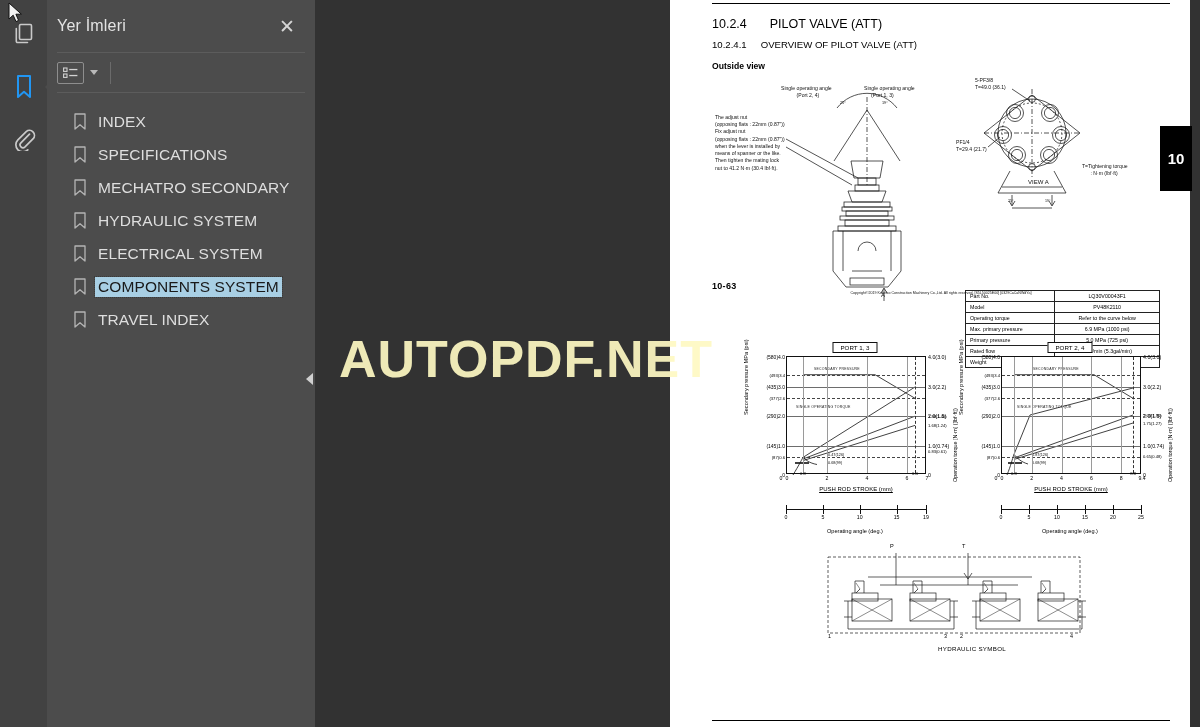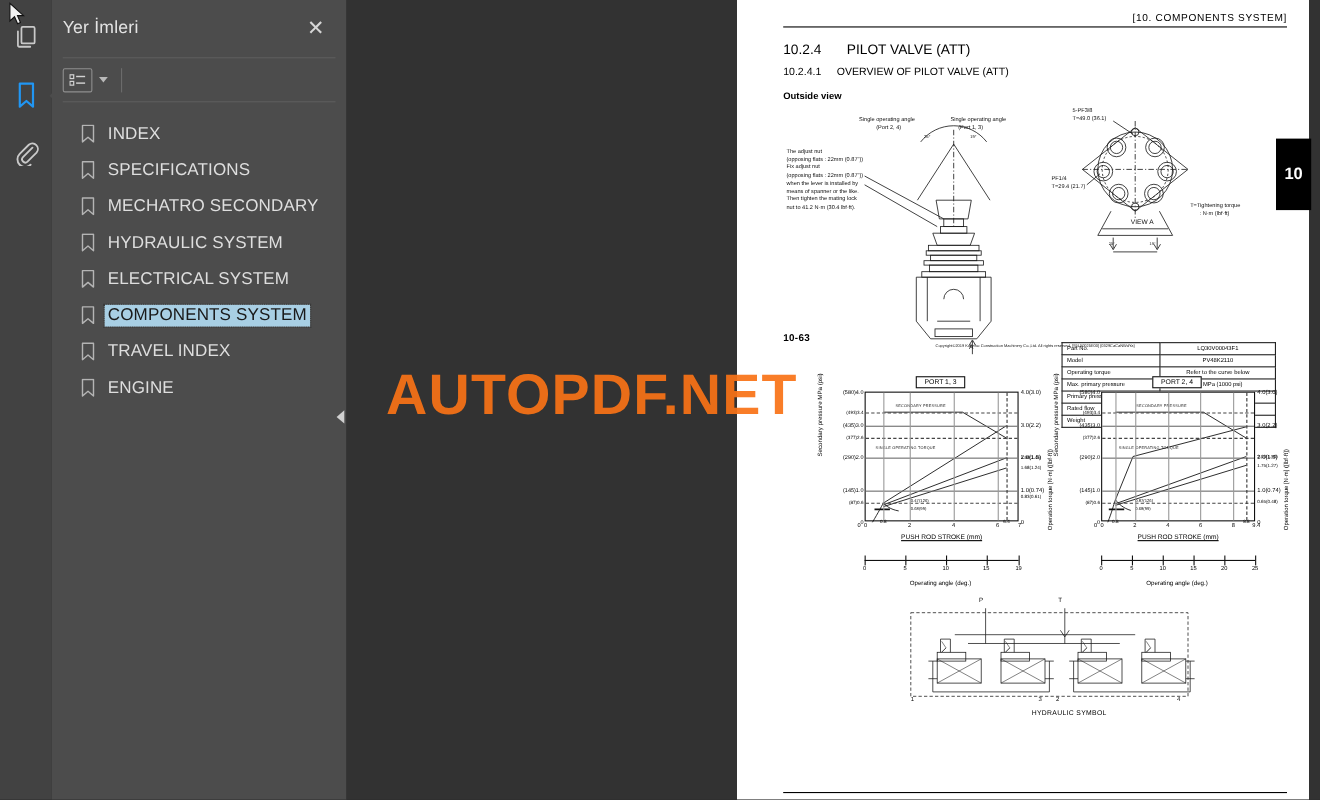--- a/index.html
+++ b/index.html
@@ -82,22 +82,22 @@
   .collapse-handle span {
     border-top: 6px solid transparent; border-bottom: 6px solid transparent;
     border-right: 7px solid #d0d0d0; display: block;
   }
 
   
   .viewer {
     flex: 1 1 auto; height: 727px; background: #323232; position: relative; overflow: hidden;
   }
   .watermark {
-    position: absolute; left: 36px; top: 329px; z-index: 25;
-    font-size: 52px; font-weight: bold; color: #f97316; letter-spacing: 1px;
+    position: absolute; left: 24px; top: 329px; z-index: 25;
+    font-size: 52px; font-weight: bold; color: #fef9c3; letter-spacing: 1px;
     opacity: .92; pointer-events: none; white-space: nowrap;
   }
   
   .page {
     position: absolute; left: 355px; top: 0; width: 520px; height: 727px;
     background: #ffffff; color: #000;
   }
   .page-tab {
     position: absolute; left: 845px; top: 126px; width: 32px; height: 65px;
     background: #000; color: #fff; display: flex; align-items: center; justify-content: center;
@@ -299,40 +299,33 @@
               <path d="M2 1h10v15l-5-4.3L2 16V1z" stroke="#b4b4b4" stroke-width="1.3" fill="none" stroke-linejoin="round"></path>
             </svg></span>
           <span class="bm-label">COMPONENTS SYSTEM</span>
         </div>
         <div class="bm-item">
           <span class="bm-ico"><svg width="14" height="17" viewBox="0 0 14 17">
               <path d="M2 1h10v15l-5-4.3L2 16V1z" stroke="#b4b4b4" stroke-width="1.3" fill="none" stroke-linejoin="round"></path>
             </svg></span>
           <span class="bm-label">TRAVEL INDEX</span>
         </div>
-        <div class="bm-item">
-          <span class="bm-ico"><svg width="14" height="17" viewBox="0 0 14 17">
-              <path d="M2 1h10v15l-5-4.3L2 16V1z" stroke="#b4b4b4" stroke-width="1.3" fill="none" stroke-linejoin="round"></path>
-            </svg></span>
-          <span class="bm-label">ENGINE</span>
-        </div>
       </div>
 
     <div class="collapse-handle">
         <span></span>
       </div>
   </div>
 
   <div class="viewer">
     <div class="watermark">AUTOPDF.NET</div>
     <div class="page-tab">10</div>
 
     <div class="page">
       <div class="pg-inner">
-        <div class="pg-header">[10.    COMPONENTS SYSTEM]</div>
         <div class="pg-rule"></div>
 
         <div class="h1">
           <span>10.2.4</span>
           <span>PILOT VALVE (ATT)</span>
         </div>
         <div class="h2">
           <span>10.2.4.1</span>
           <span>OVERVIEW OF PILOT VALVE (ATT)</span>
         </div>

